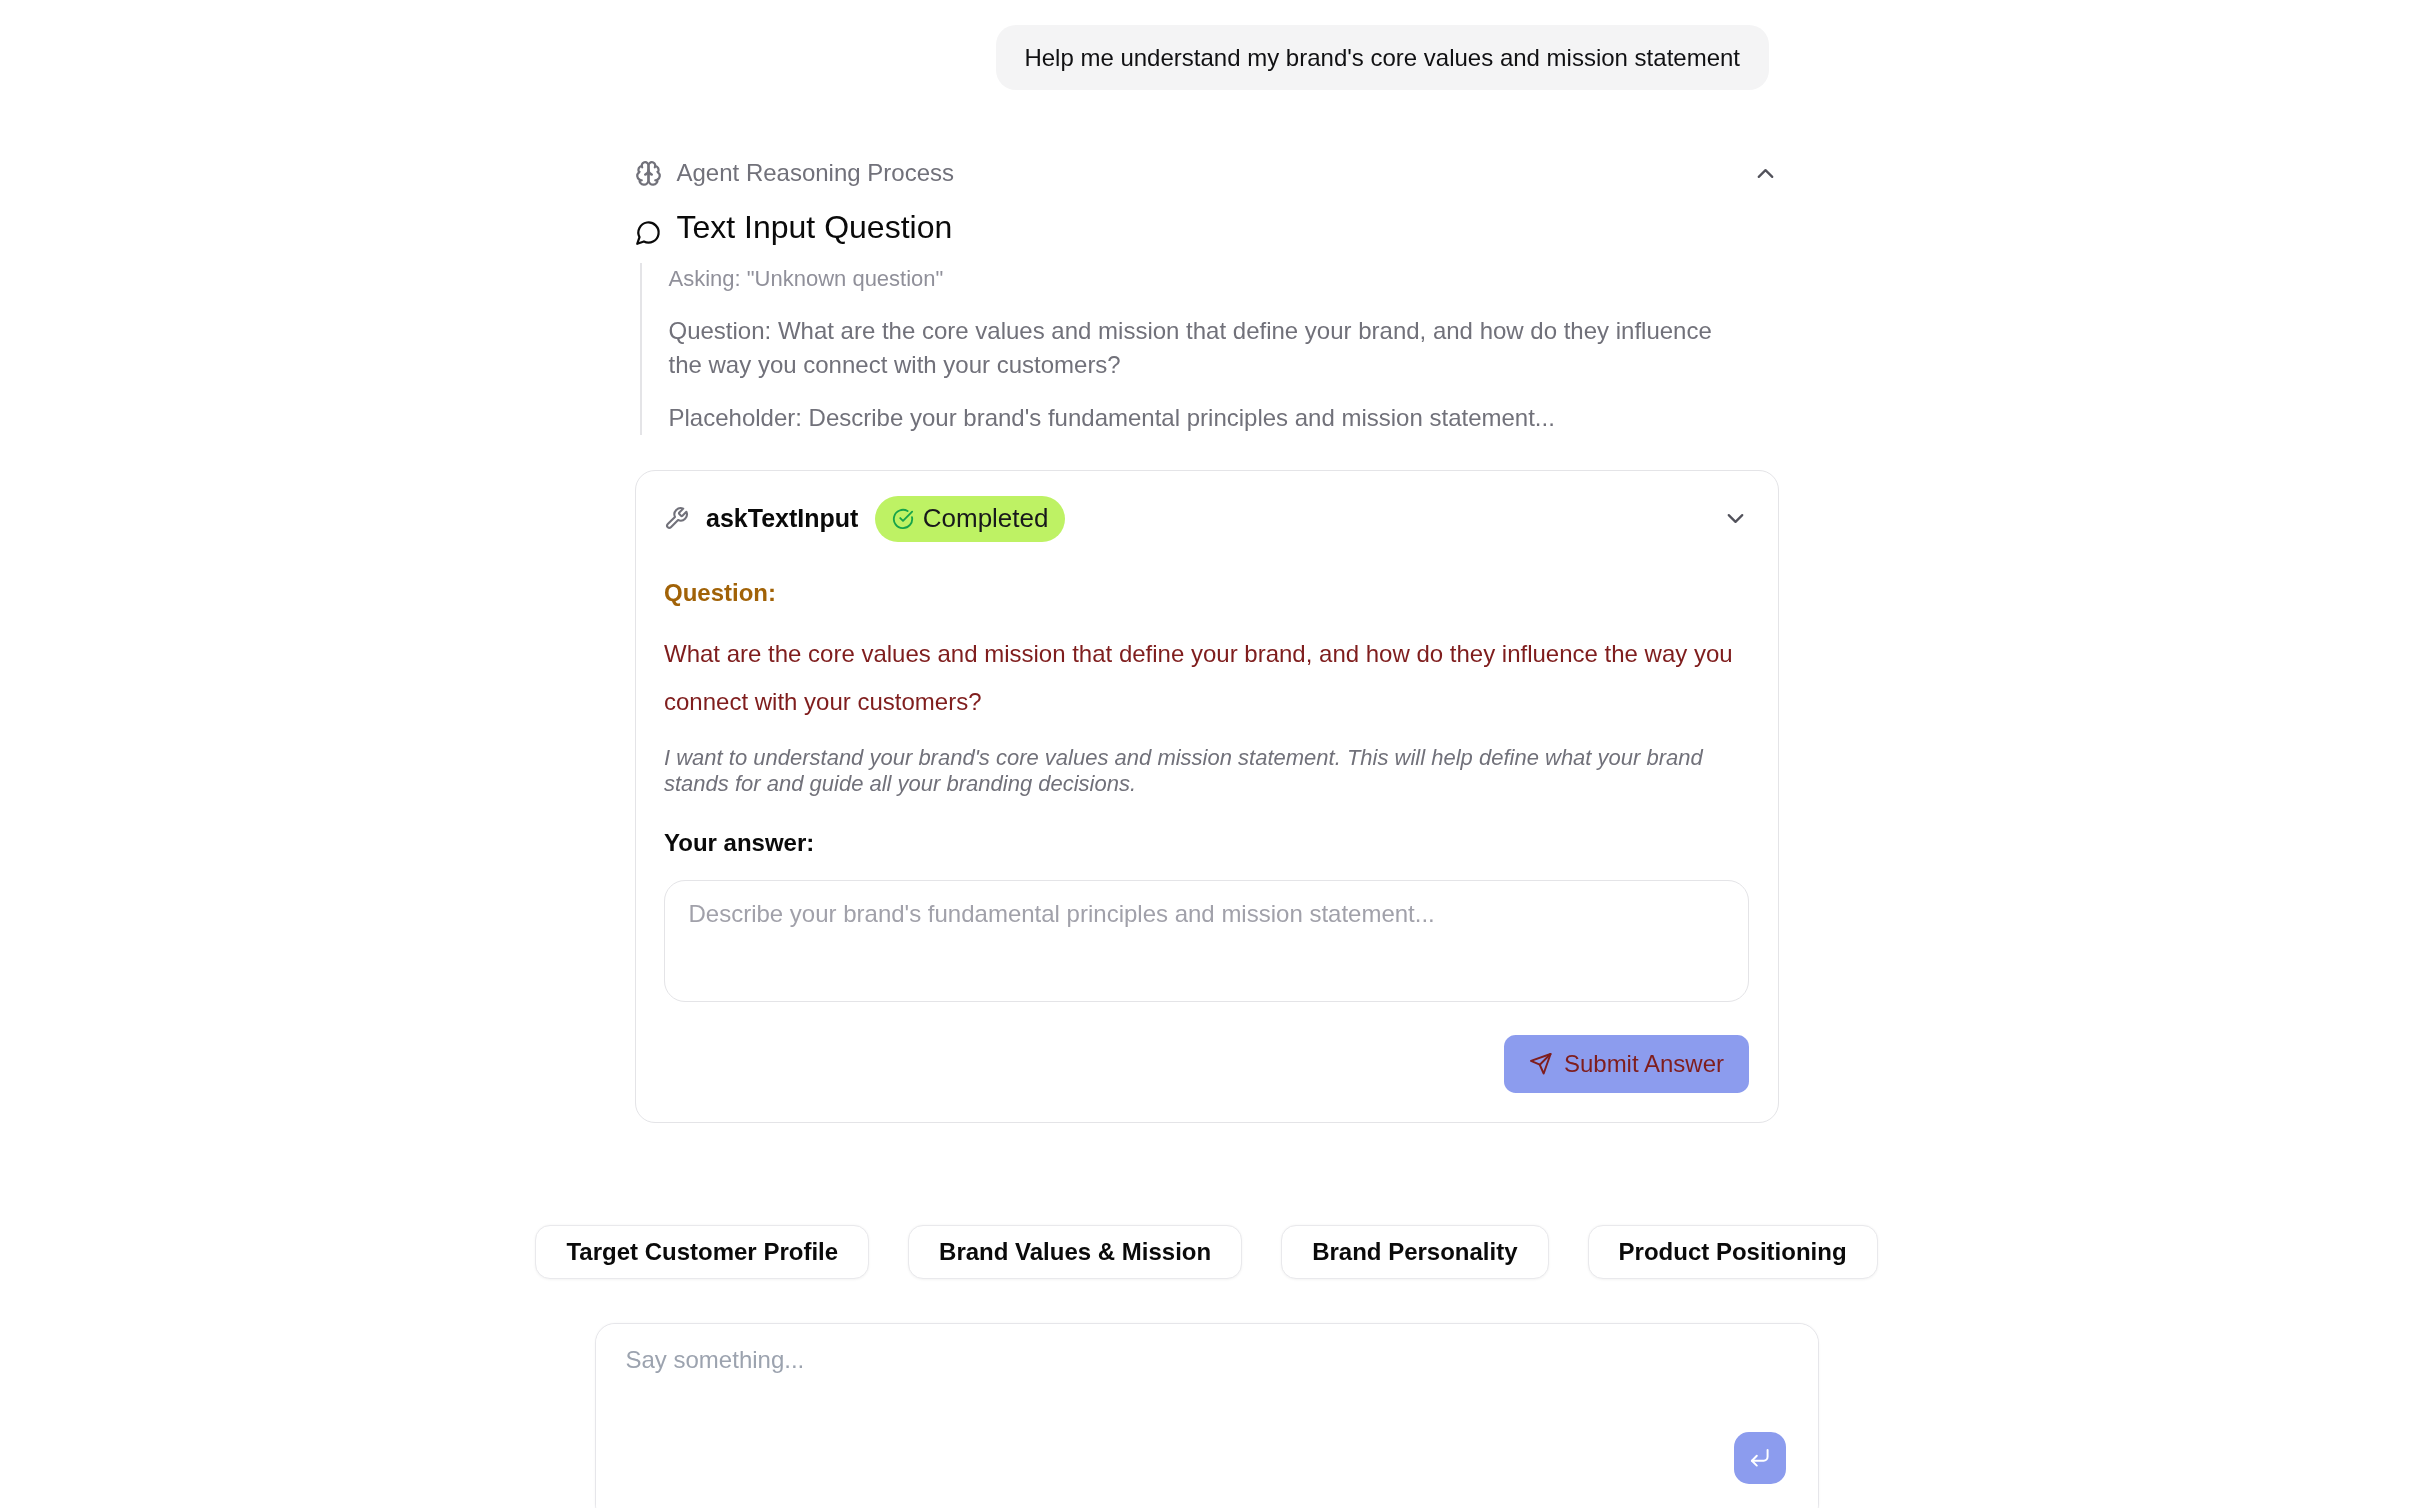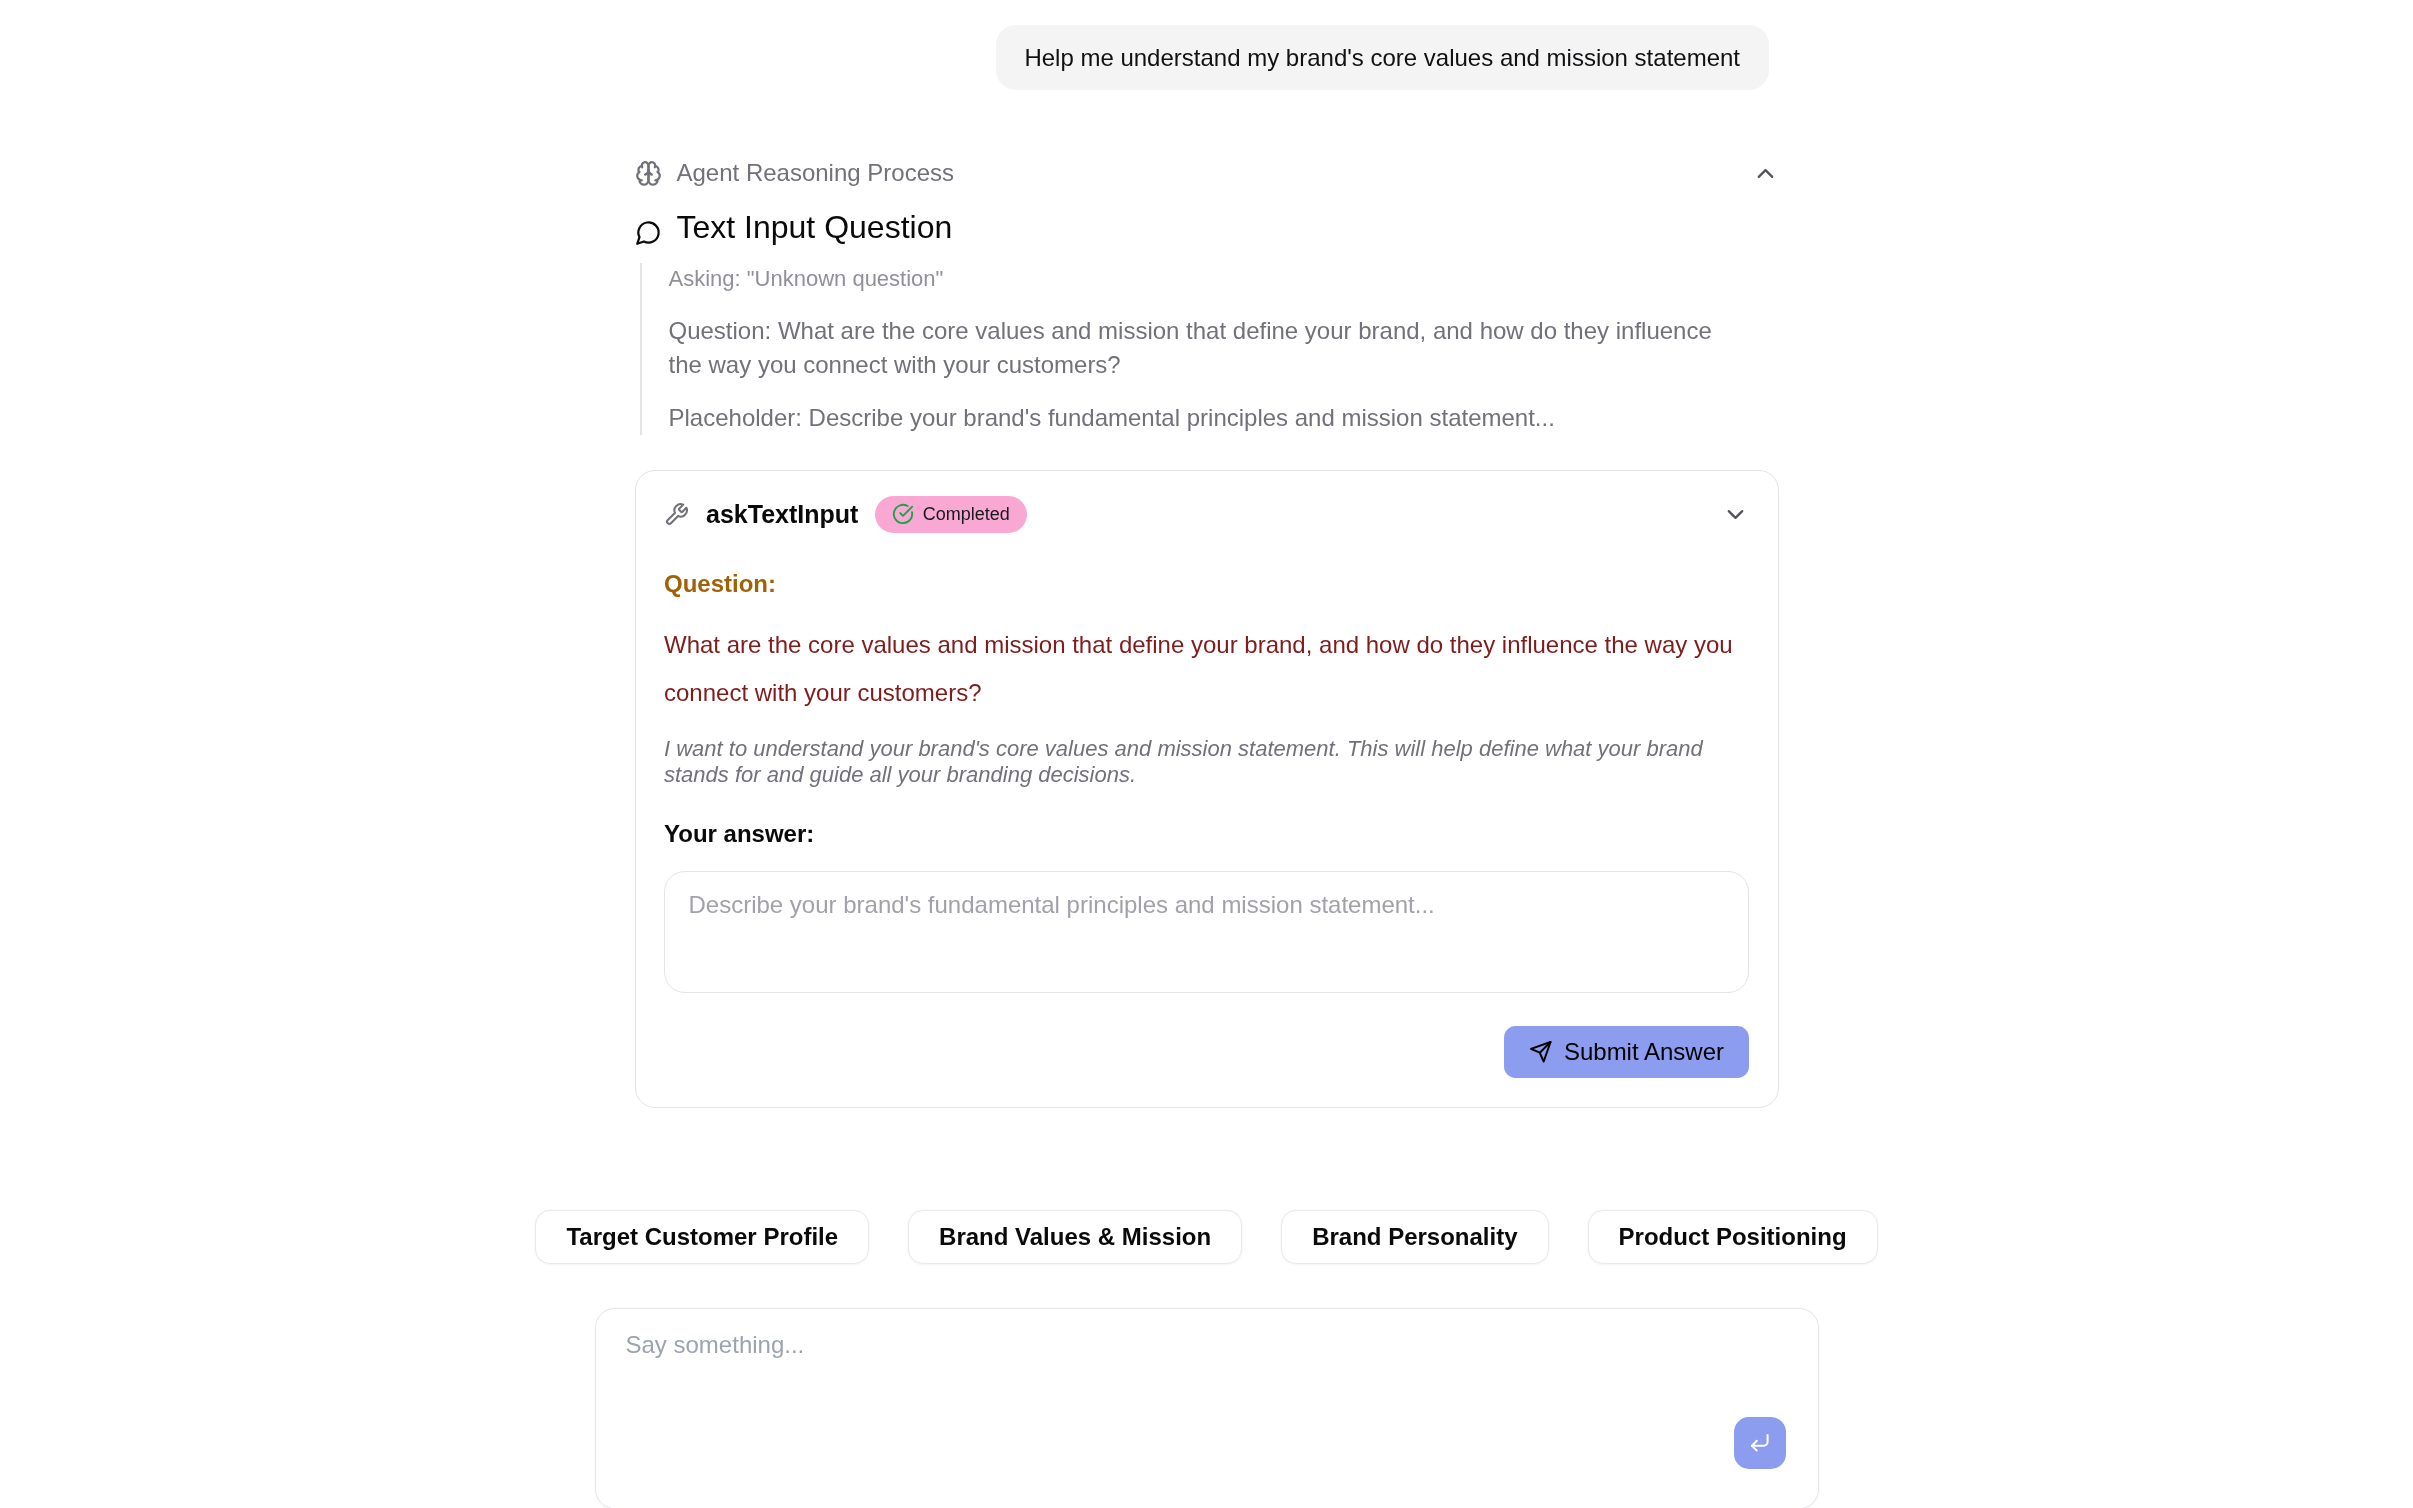--- a/index.html
+++ b/index.html
@@ -34,38 +34,38 @@
   .step-asking { font-size:22px; color:#90909a; padding-top:3.4px; }
   .step-question { margin-top:22px; font-size:24px; line-height:34px; color:#71717a; }
   .step-placeholder { margin-top:18.4px; font-size:24px; line-height:34px; color:#71717a; }
 
   
   .tool-card { margin:35px 40px 0 40px; border:1.7px solid #e4e4e7; border-radius:20px; background:#fff; }
   .card-header { display:flex; justify-content:space-between; align-items:center; padding:25px 28.5px 0 28.5px; cursor:pointer; }
   .card-header-left { display:flex; align-items:center; gap:17px; }
   .tool-name { font-size:25px; font-weight:700; color:#0a0a0a; }
   .status-badge {
-    display:flex; align-items:center; gap:8.4px; background:#f9a8d4;
-    border-radius:837px; padding:7.5px 17px; font-size:18px; font-weight:500; color:#18181b;
+    display:flex; align-items:center; gap:8.4px; background:#bef264;
+    border-radius:837px; padding:7.5px 17px; font-size:26px; font-weight:500; color:#18181b;
   }
   .card-body { padding:0 28.5px 28.5px 28.5px; }
   .q-label { margin-top:37px; font-size:24px; font-weight:700; color:#a16207; }
   .q-text { margin-top:23.5px; font-size:24px; line-height:48px; color:#7f1d1d; }
   .q-note { margin-top:18.4px; font-size:22px; line-height:26px; font-style:italic; color:#71717a; }
   .a-label { margin-top:32px; font-size:24px; font-weight:700; color:#0a0a0a; }
   .answer-area {
     margin-top:23.5px; width:100%; height:122px; resize:none; outline:none;
     border:1.7px solid #e4e4e7; border-radius:21px; padding:18.4px 23.5px;
     font-size:24px; font-family:inherit; color:#111113;
   }
   .answer-area::placeholder { color:#a1a1aa; }
   .submit-row { display:flex; justify-content:flex-end; margin-top:30px; }
   .submit-btn {
-    display:flex; align-items:center; gap:11.7px; height:52px; padding:0 25px;
-    background:#8c9cee; color:#000000; border:none; border-radius:11.7px;
+    display:flex; align-items:center; gap:11.7px; height:58px; padding:0 25px;
+    background:#8c9cee; color:#7f1d1d; border:none; border-radius:11.7px;
     font-size:24px; font-weight:500; font-family:inherit; cursor:pointer;text-align:center;
   }
 
   
   .chips-row { margin-top:102px; display:flex; justify-content:center; gap:39px; }
   .chip {
     background:#ffffff; border:1.7px solid #e9e9ec; border-radius:15px;
     height:54px; padding:0 30px; display:flex; align-items:center;
     font-size:24px; font-weight:600; color:#0a0a0a; font-family:inherit;
     box-shadow:0 0.8px 2.5px rgba(0,0,0,.05); cursor:pointer; white-space:nowrap;

